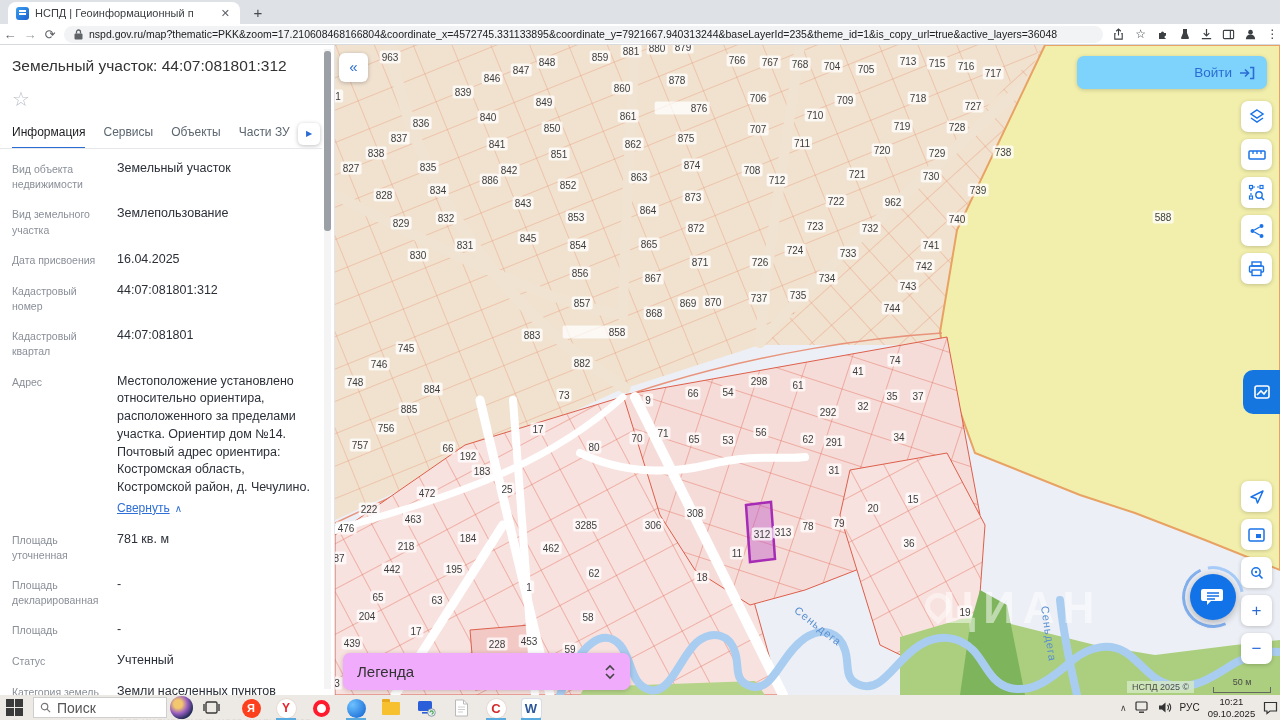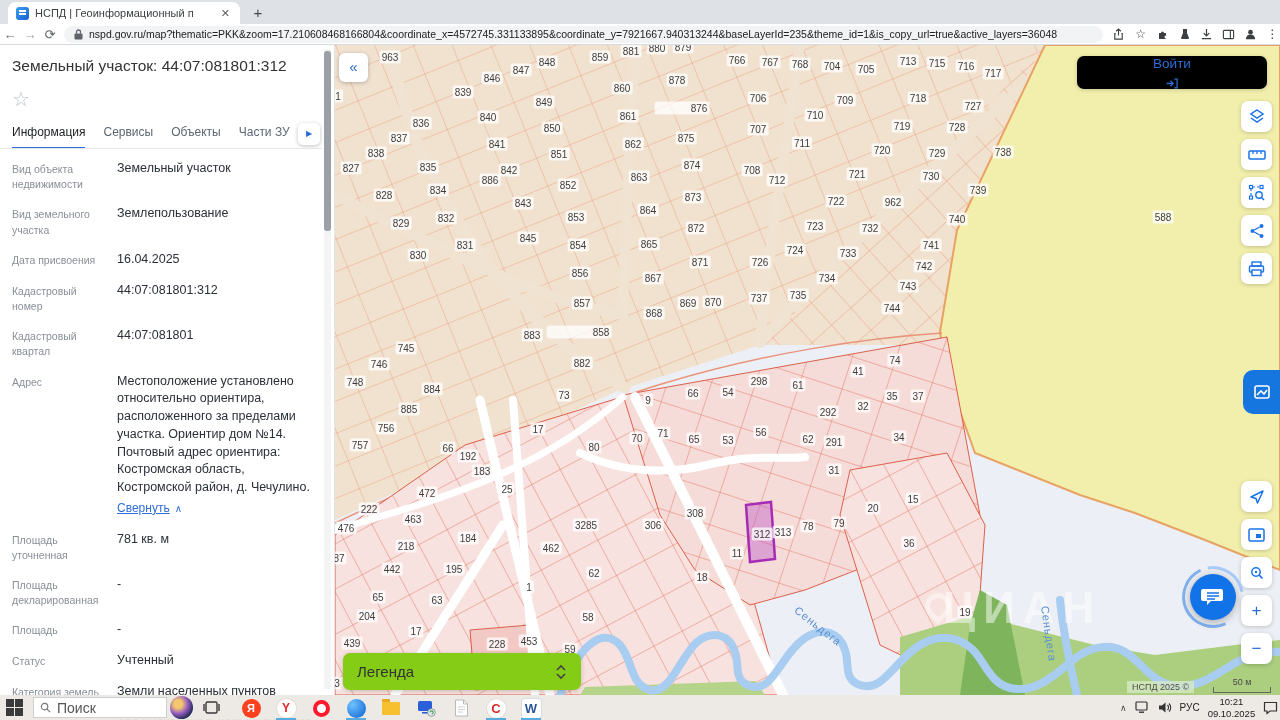--- a/index.html
+++ b/index.html
@@ -41,32 +41,32 @@
   #pthumb { position:absolute; right:3px; top:6px; width:7px; height:180px; background:#9aa0a6; border-radius:3px; }
 
   
   #map { position:absolute; left:335px; top:45px; width:945px; height:650px; overflow:hidden; background:#eceff5; }
   .chip { position:absolute; transform:translate(-50%,-50%); background:rgba(255,255,255,.74); border-radius:2px; padding:0 2px; font-size:10px; line-height:13px; color:#3d3d3d; white-space:nowrap; z-index:2; }
   .riverlabel { position:absolute; font-size:11px; color:#5a8fd0; z-index:2; letter-spacing:1px; }
   #watermark { position:absolute; left:608px; top:538px; font-size:44px; font-weight:bold; letter-spacing:8px; color:rgba(255,255,255,.5); z-index:2; }
   #wm-pin { position:absolute; left:590px; top:548px; width:26px; height:26px; border:5px solid rgba(255,255,255,.45); border-radius:50% 50% 50% 0; transform:rotate(-45deg); z-index:2; }
 
   #collapse-btn { position:absolute; left:4px; top:8px; width:29px; height:29px; background:#fff; border-radius:6px; box-shadow:0 1px 4px rgba(0,0,0,.25); color:#2b6cd4; font-size:15px; text-align:center; line-height:28px; z-index:5; }
-  #loginbar { position:absolute; left:742px; top:11px; width:190px; height:33px; background:#000000; border-radius:7px; box-shadow:0 1px 4px rgba(0,0,0,.18); display:flex; align-items:center; justify-content:flex-end; padding:0 12px; gap:7px; z-index:5;flex-direction:column; }
+  #loginbar { position:absolute; left:742px; top:11px; width:190px; height:33px; background:#7dd3fc; border-radius:7px; box-shadow:0 1px 4px rgba(0,0,0,.18); display:flex; align-items:center; justify-content:flex-end; padding:0 12px; gap:7px; z-index:5; }
   #loginbar span { color:#2b6cd4; font-size:13.5px; }
   .mapbtn { position:absolute; left:906px; width:31px; height:31px; background:#fff; border-radius:7px; box-shadow:0 1px 4px rgba(0,0,0,.2); display:flex; align-items:center; justify-content:center; z-index:5; }
   .mapbtn svg { display:block; }
   .mapbtn .pm { font-size:17px; color:#2b6cd4; line-height:1; }
   #side-tab { position:absolute; left:908px; top:325px; width:37px; height:44px; background:#1576e0; border-radius:10px 0 0 10px; display:flex; align-items:center; justify-content:center; z-index:5; }
   #chat-fab { position:absolute; left:855px; top:529px; width:46px; height:46px; border-radius:50%; background:#1272e8; box-shadow:0 2px 8px rgba(0,0,0,.3); display:flex; align-items:center; justify-content:center; z-index:6; }
   .fabarc { position:absolute; width:62px; height:62px; border-radius:50%; border:3px solid rgba(120,170,240,.85); z-index:5; }
   #arc1 { left:847px; top:521px; border-color:transparent transparent rgba(120,170,240,.9) rgba(120,170,240,.9); transform:rotate(20deg); }
   #arc2 { left:847px; top:521px; border-color:rgba(150,195,250,.8) transparent transparent transparent; transform:rotate(35deg); }
 
-  #legendbar { position:absolute; left:8px; top:608px; width:238px; height:37px; background:#84cc16; border-radius:7px; box-shadow:0 1px 5px rgba(0,0,0,.2); display:flex; align-items:center; padding:0 14px; z-index:5; }
+  #legendbar { position:absolute; left:8px; top:608px; width:287px; height:37px; background:#f0abfc; border-radius:7px; box-shadow:0 1px 5px rgba(0,0,0,.2); display:flex; align-items:center; padding:0 14px; z-index:5; }
   #legendbar .lt { flex:1; font-size:15px; color:#333; }
   #attribution { position:absolute; left:792px; top:636px; background:rgba(214,232,198,.8); font-size:9px; color:#4c4c4c; padding:1px 5px; z-index:4; }
   #scalebox { position:absolute; left:878px; top:632px; width:58px; z-index:4; text-align:center; }
   #scalebox .sl { font-size:9px; color:#4c4c4c; }
   #scalebox .sb { height:6px; border-left:1px solid #666; border-right:1px solid #666; border-bottom:1px solid #666; }
 
   
   #taskbar { position:absolute; left:0; top:695px; width:1280px; height:25px; background:rgba(236,231,227,.93); z-index:10; display:block; }
   #start { position:absolute; left:6px; top:4px; width:17px; height:17px; display:grid; grid-template-columns:8px 8px; grid-gap:1px; }
   #start i { background:#3a3a3a; width:8px; height:8px; }
@@ -248,21 +248,21 @@
       <span class="chip" style="left: 130px; top: 200px;">831</span>
       <span class="chip" style="left: 83px; top: 210px;">830</span>
       <span class="chip" style="left: 209px; top: 57px;">849</span>
       <span class="chip" style="left: 217px; top: 83px;">850</span>
       <span class="chip" style="left: 224px; top: 109px;">851</span>
       <span class="chip" style="left: 233px; top: 140px;">852</span>
       <span class="chip" style="left: 241px; top: 172px;">853</span>
       <span class="chip" style="left: 243px; top: 200px;">854</span>
       <span class="chip" style="left: 245px; top: 228px;">856</span>
       <span class="chip" style="left: 247px; top: 258px;">857</span>
-      <span class="chip" style="left: 244px; top: 287px; padding-left: 46px;">858</span>
+      <span class="chip" style="left: 260px; top: 287px; padding-left: 46px;">858</span>
       <span class="chip" style="left: 247px; top: 318px;">882</span>
       <span class="chip" style="left: 197px; top: 290px;">883</span>
       <span class="chip" style="left: 287px; top: 43px;">860</span>
       <span class="chip" style="left: 293px; top: 71px;">861</span>
       <span class="chip" style="left: 298px; top: 99px;">862</span>
       <span class="chip" style="left: 304px; top: 132px;">863</span>
       <span class="chip" style="left: 313px; top: 165px;">864</span>
       <span class="chip" style="left: 314px; top: 199px;">865</span>
       <span class="chip" style="left: 318px; top: 233px;">867</span>
       <span class="chip" style="left: 319px; top: 268px;">868</span>

